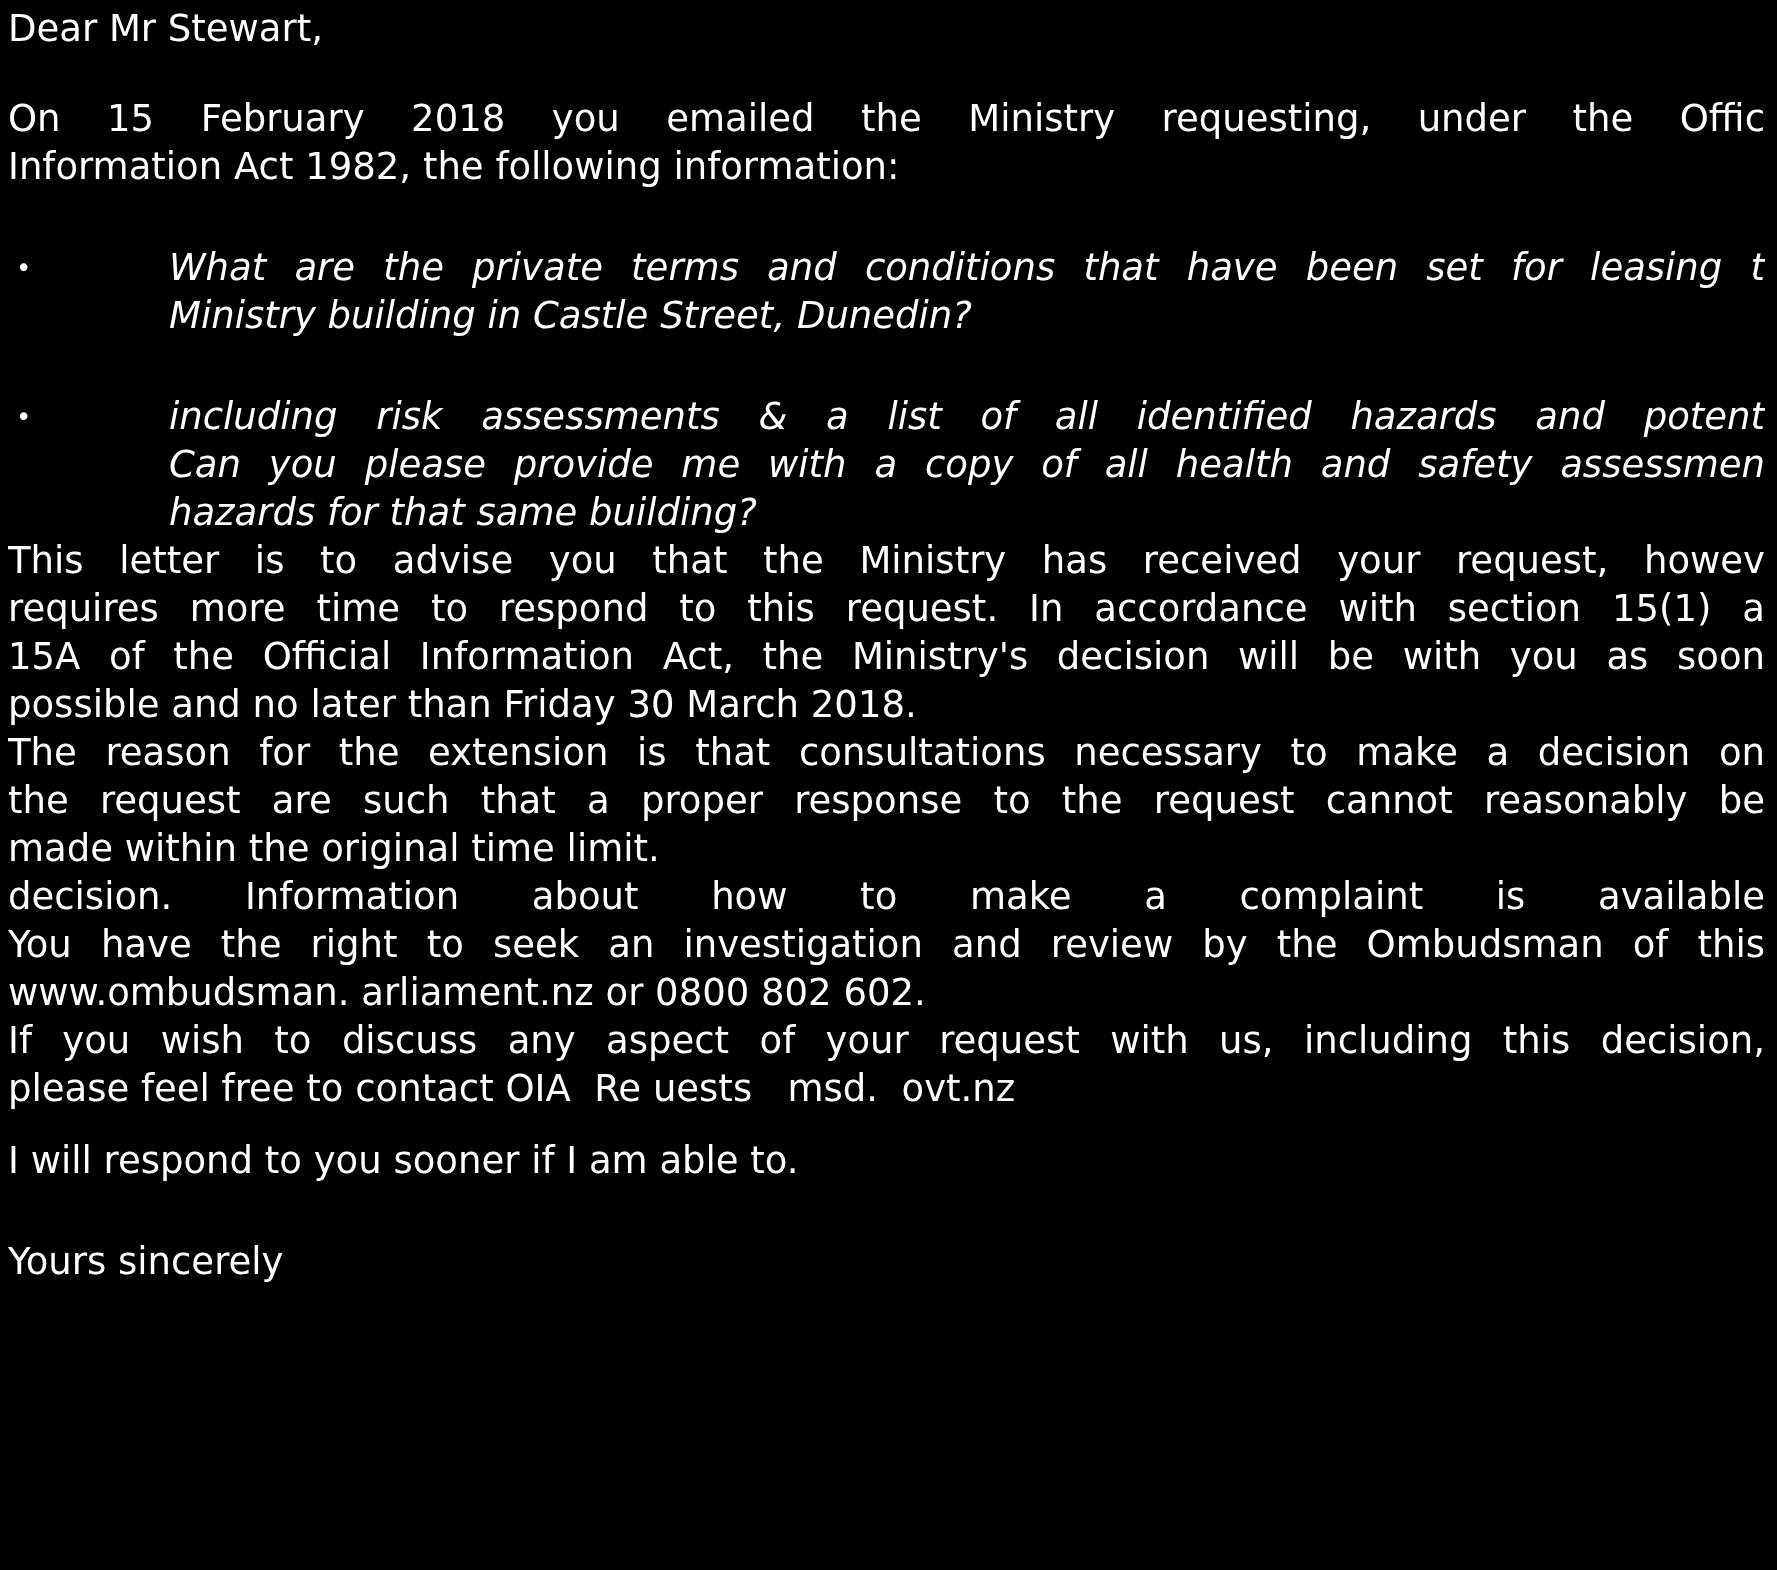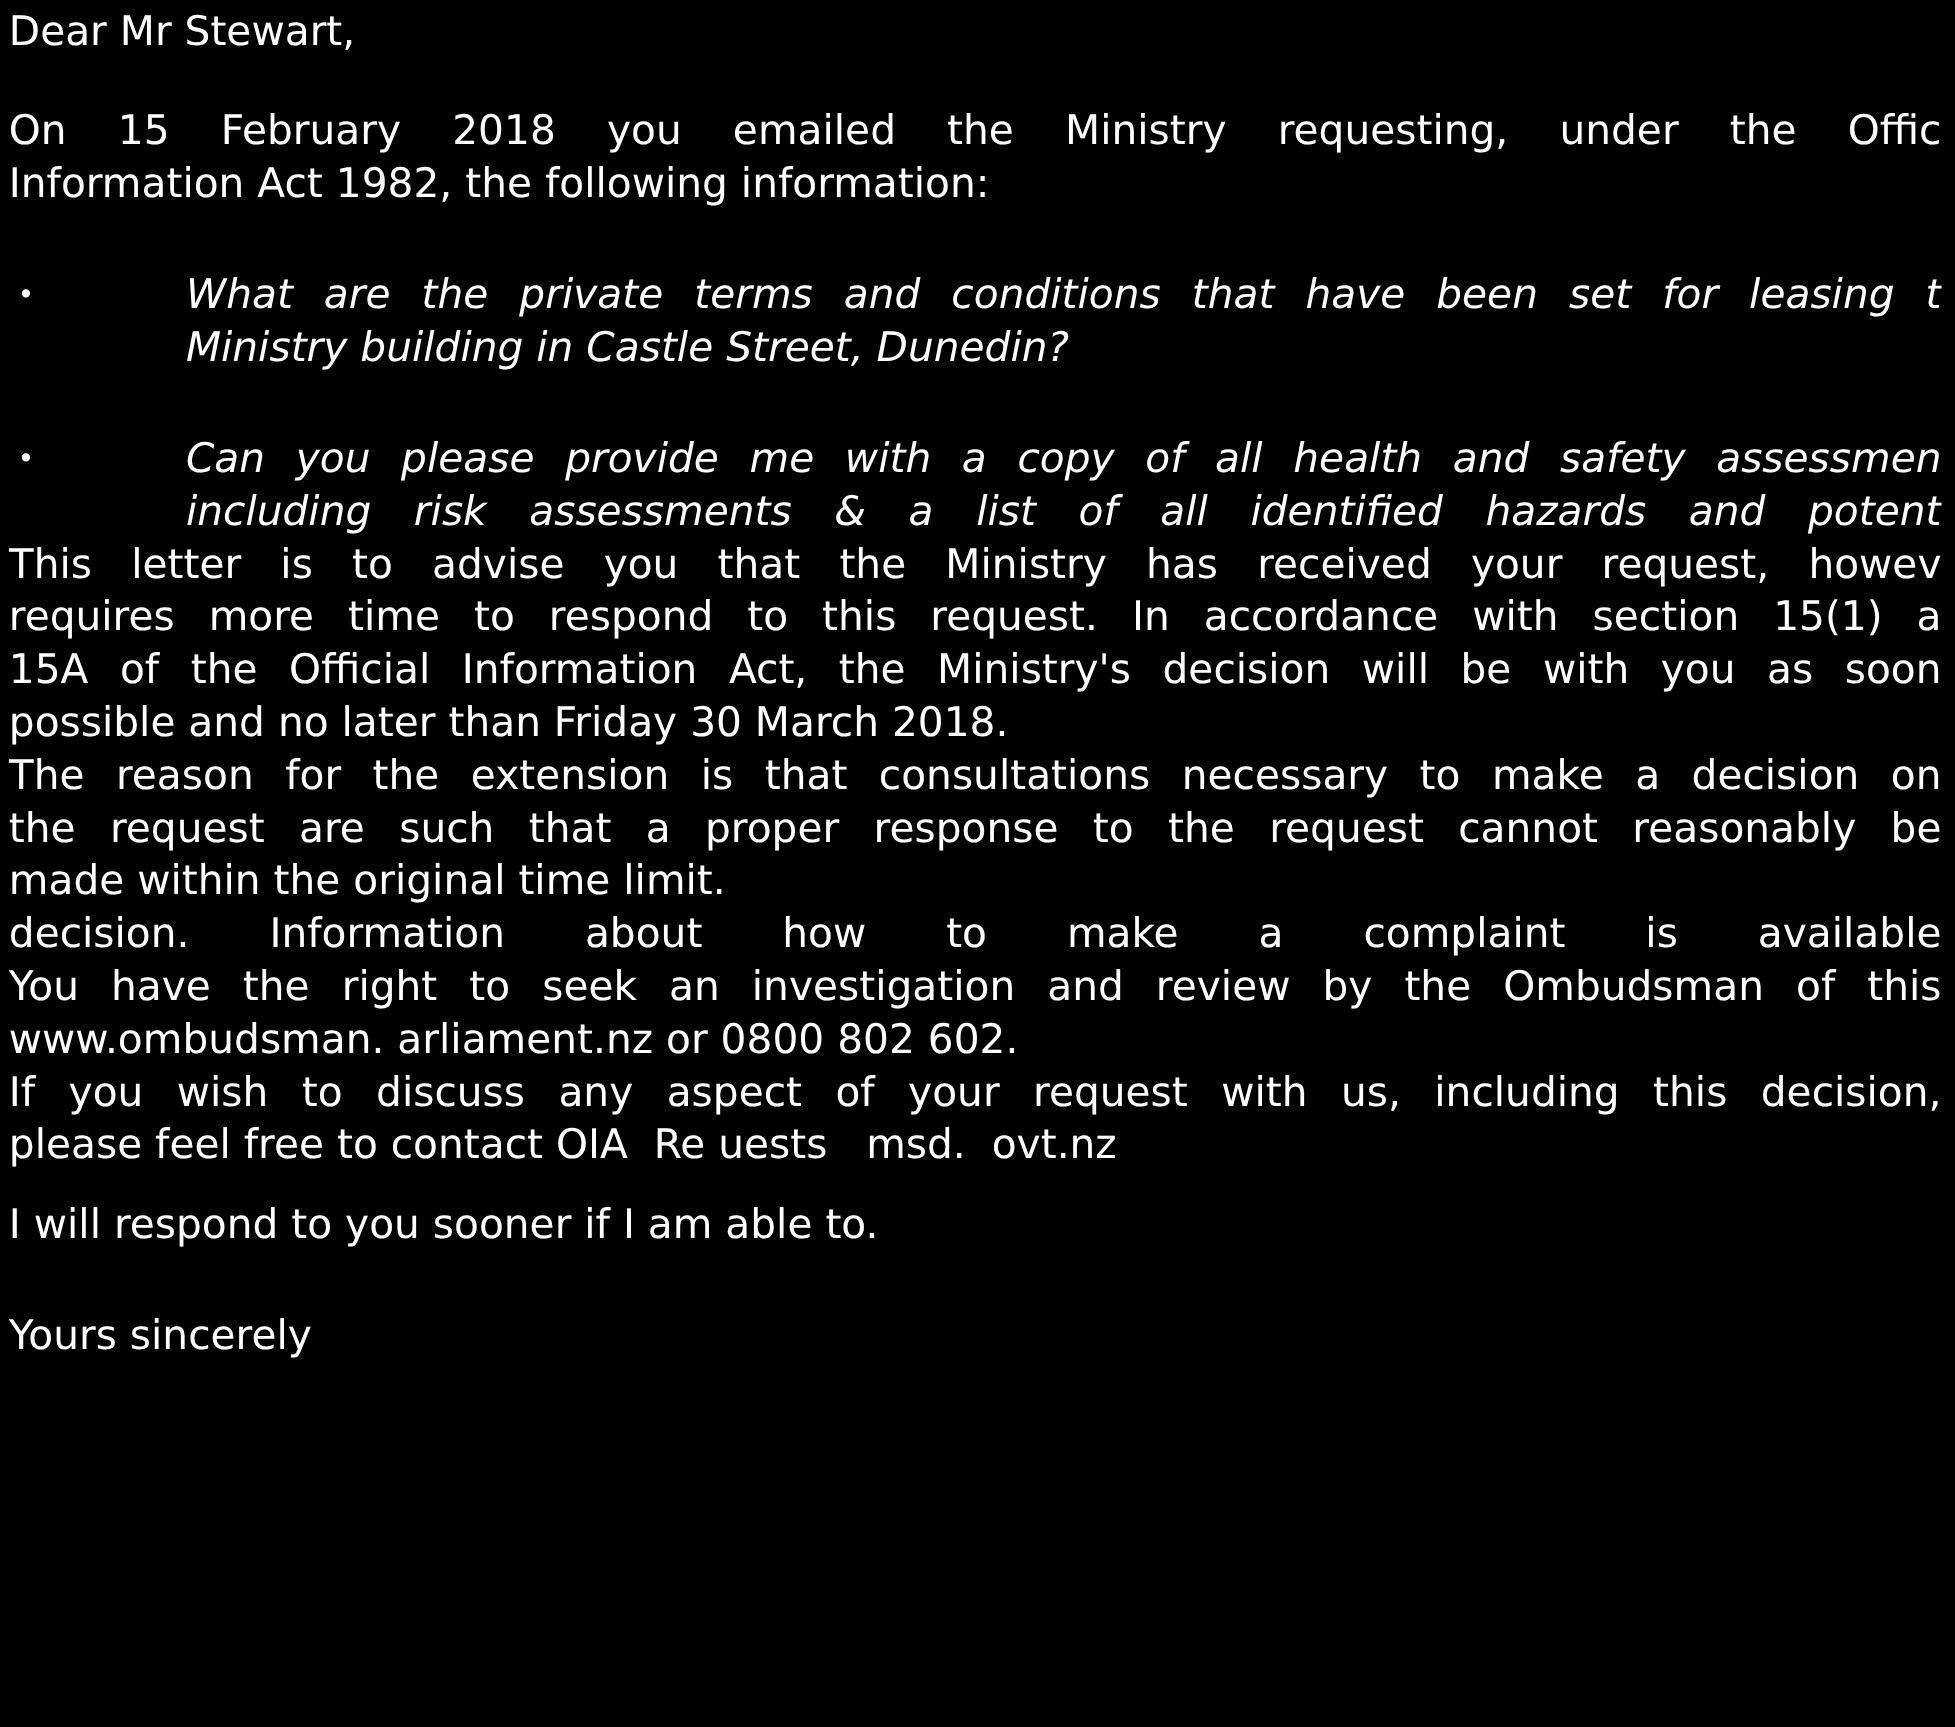--- a/index.html
+++ b/index.html
@@ -69,22 +69,23 @@
     <div class="bullet-marker">•</div>
     <div class="bullet-text">
       <div class="line">What are the private terms and conditions that have been set for leasing t</div>
       <div class="line last">Ministry building in Castle Street, Dunedin?</div>
     </div>
   </div>
 
   <div class="bullet-item">
     <div class="bullet-marker">•</div>
     <div class="bullet-text">
+      <div class="line">including risk assessments &amp; a list of all identified hazards and potent</div>
       <div class="line">Can you please provide me with a copy of all health and safety assessmen</div>
-      <div class="line">including risk assessments &amp; a list of all identified hazards and potent</div>
+      <div class="line last">hazards for that same building?</div>
     </div>
   </div>
 
   <div class="para">
     <div class="line">This letter is to advise you that the Ministry has received your request, howev</div>
     <div class="line">requires more time to respond to this request. In accordance with section 15(1) a</div>
     <div class="line">15A of the Official Information Act, the Ministry's decision will be with you as soon</div>
     <div class="line last">possible and no later than Friday 30 March 2018.</div>
   </div>
 

